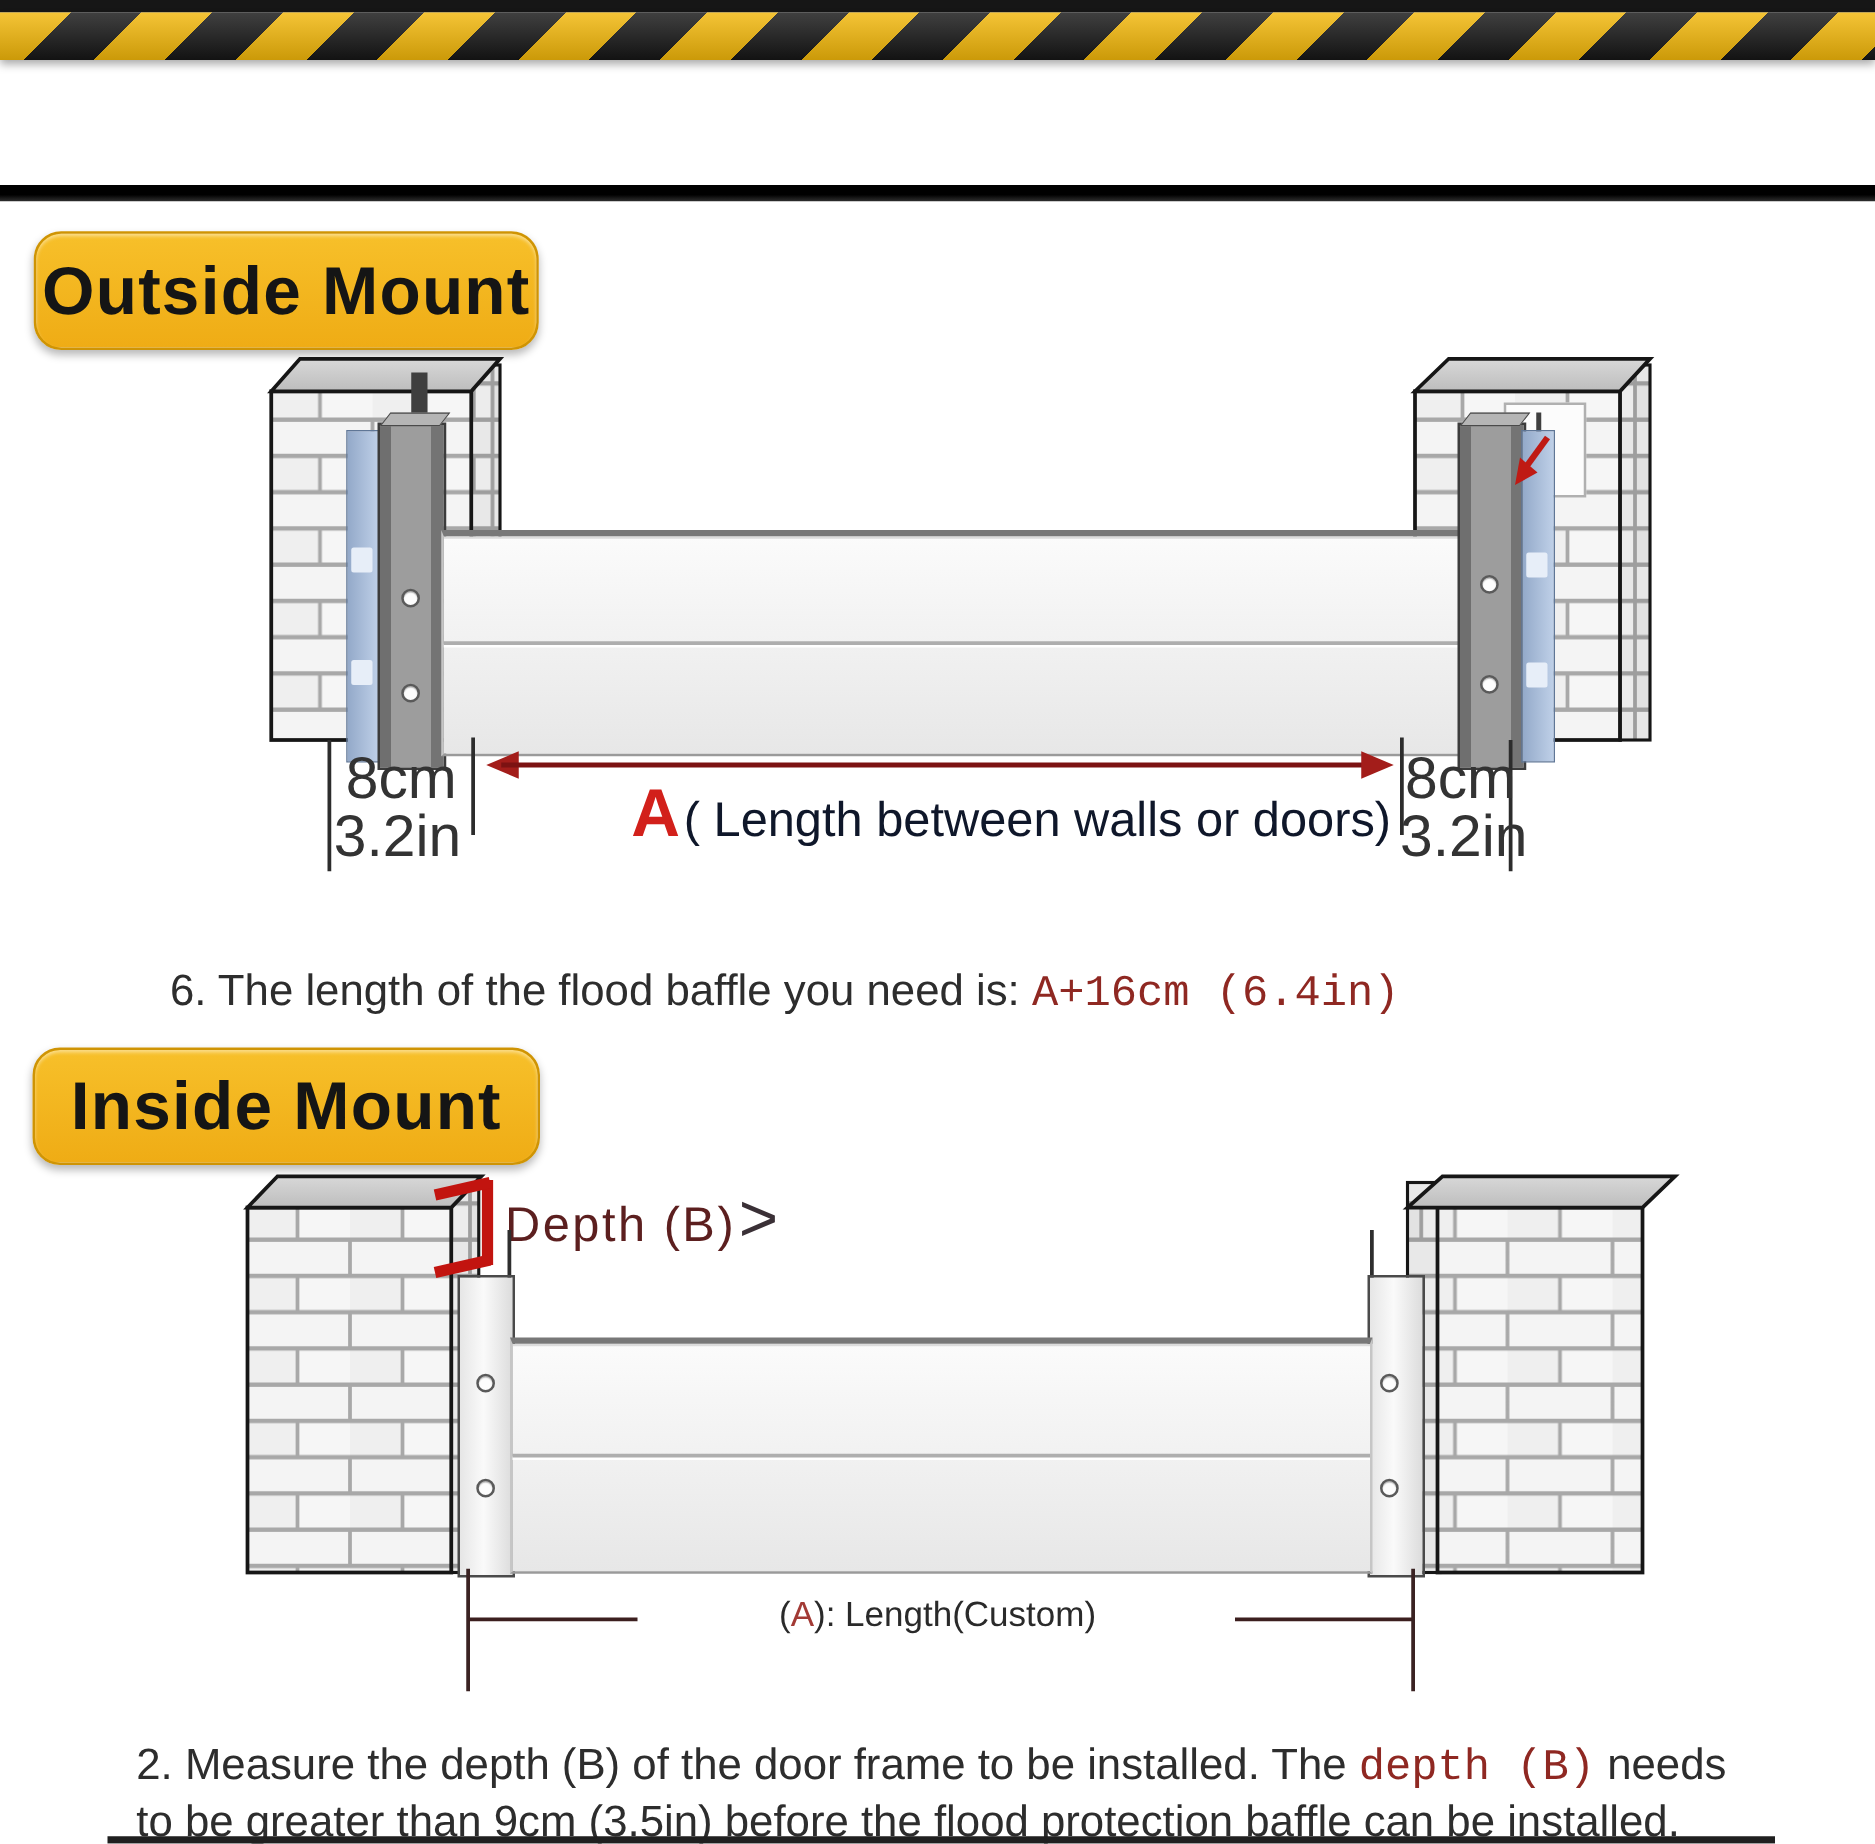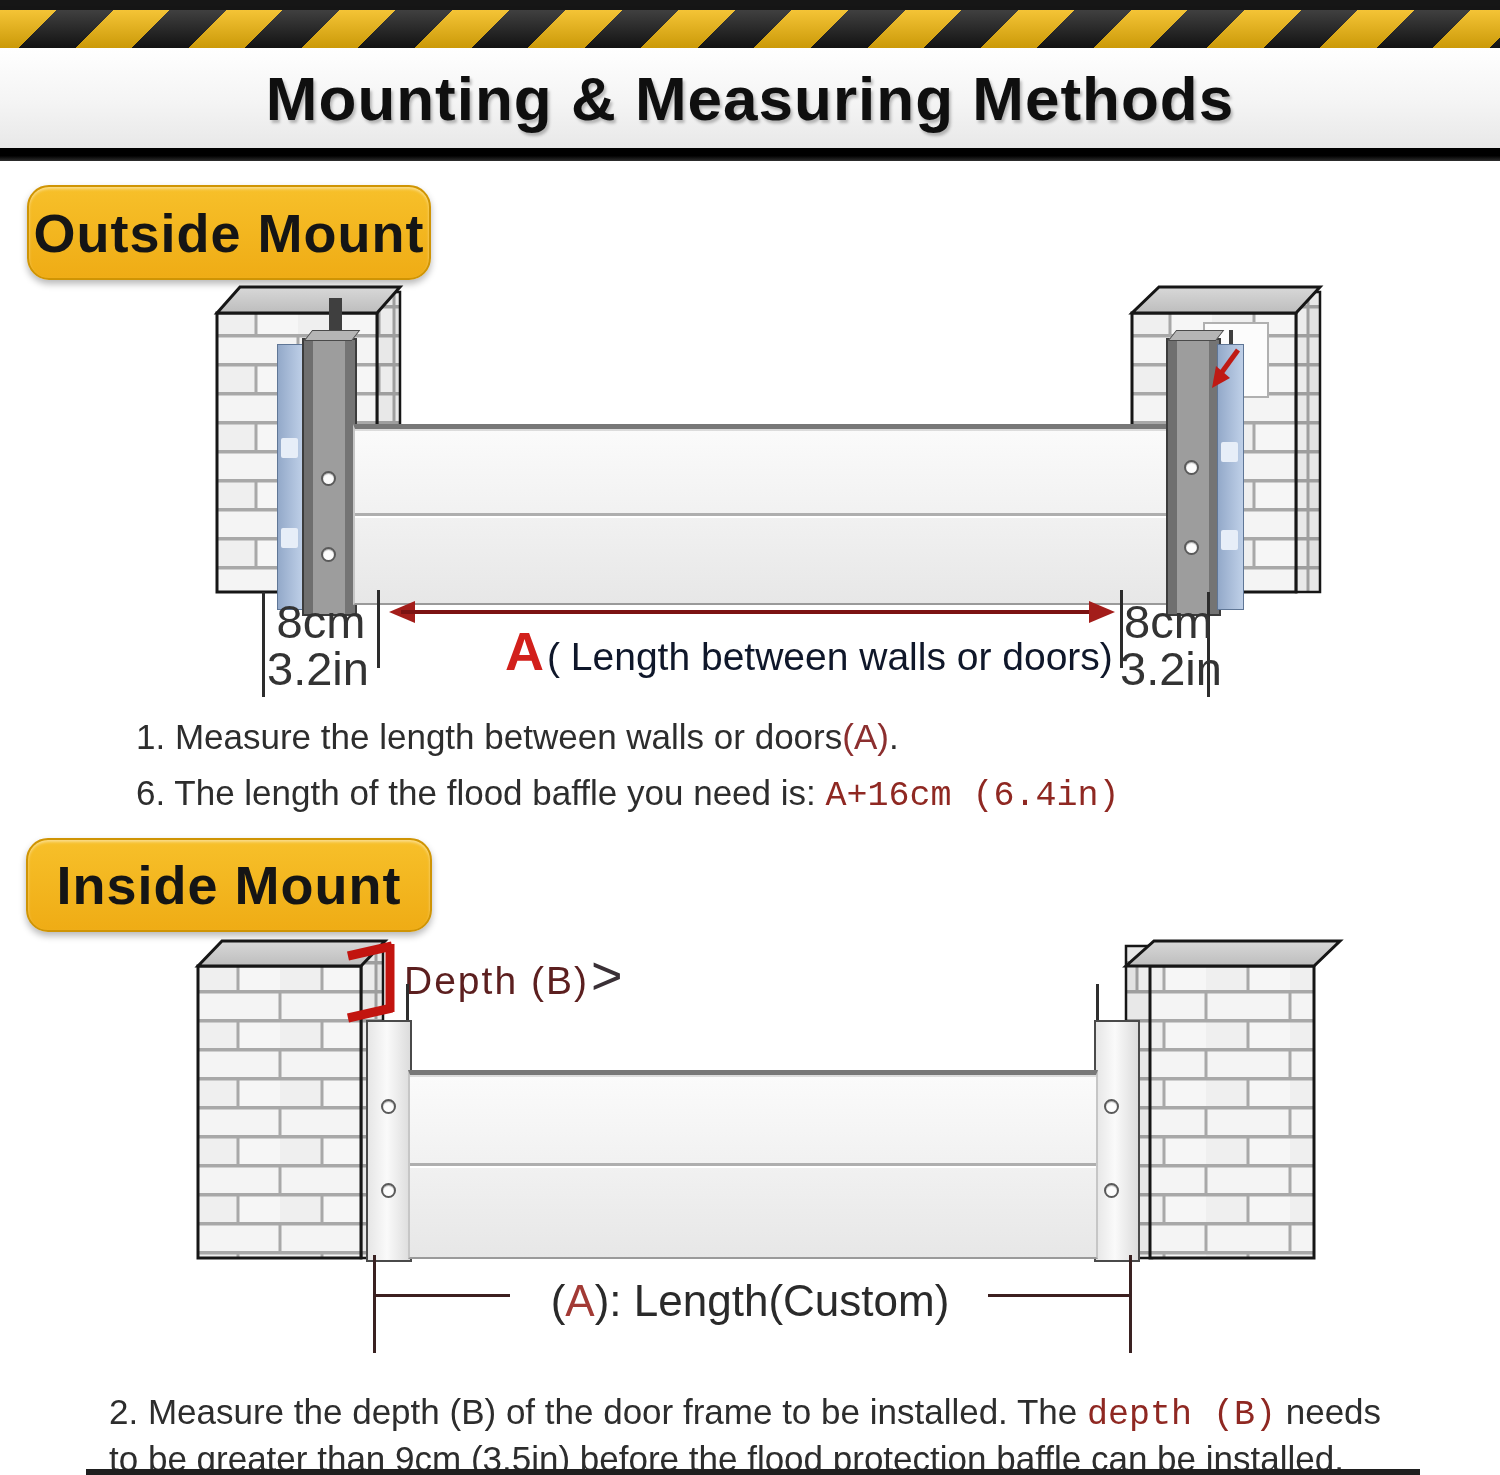--- a/index.html
+++ b/index.html
@@ -71,21 +71,21 @@
 
   .span-label{position:absolute;display:flex;align-items:baseline;white-space:nowrap;}
   .a-red{font-size:54px;font-weight:800;color:var(--bright-red);line-height:1;margin-right:3px;}
   .span-rest{font-size:39px;color:#0f172a;}
 
   .depth-label{position:absolute;display:flex;align-items:baseline;white-space:nowrap;}
   .depth-prefix{font-size:39px;color:var(--dark-maroon);letter-spacing:2px;}
   .depth-gt{font-size:54px;color:#3a3036;margin:0 2px;}
   .depth-value{font-size:49px;color:var(--maroon);letter-spacing:1px;}
 
-  .length-label{position:absolute;font-size:44px;color:#2a2a2a;text-align:center;white-space:nowrap;}
+  .length-label{position:absolute;font-size:28px;color:#2a2a2a;text-align:center;white-space:nowrap;}
   .length-label .a-mid{color:#a23a35;}
 
   
   .step{position:absolute;font-size:35px;color:#2d2d2d;line-height:45px;white-space:nowrap;}
   .maroon{color:var(--maroon);font-family:Liberation Mono, monospace;}
   .maroon-soft{color:#8c2f2f;}
   .step-block{white-space:nowrap;display:block;margin-left:17px;}
 
   .bottom-bar{position:absolute;left:86px;top:1469px;width:1334px;height:6px;background:#1f1f1f;}
 </style>
@@ -110,23 +110,20 @@
       </pattern>
       <linearGradient id="slabG" x1="0" y1="0" x2="0" y2="1">
         <stop offset="0" stop-color="#d8d8d8"></stop>
           <stop offset="1" stop-color="#bdbdbd"></stop>
       </linearGradient>
     </defs>
   </svg>
 
   <div class="hazard-top"></div>
   <div class="hazard"></div>
-  <div class="title-band">
-    <div class="page-title">Mounting &amp; Measuring Methods</div>
-  </div>
   <div class="title-underbar"></div>
 
   <div class="badge badge-outside">
     <span>Outside Mount</span>
   </div>
 
   <svg class="psvg" style="left:214px;top:278px" width="190" height="320" viewBox="0 0 190 320">
     <rect class="brick-side" x="163" y="14" width="23" height="300" fill="url(#brickS)"></rect>
     <rect class="brick-front" x="3" y="35" width="160" height="279" fill="url(#brickF)"></rect>
     <polygon class="slab" points="3,35 163,35 186,9 26,9"></polygon>
@@ -184,23 +181,20 @@
     <div class="head w"></div>
       <div class="line"></div>
       <div class="head e"></div>
   </div>
 
   <div class="span-label" style="left:505px;top:624px">
     <span class="a-red">A</span>
     <span class="span-rest">( Length between walls or doors)</span>
   </div>
 
-  <div class="step" style="left:136px;top:714px">
-    <span>1. Measure the length between walls or doors</span><span class="maroon-soft">(A)</span><span>.</span>
-  </div>
   <div class="step" style="left:136px;top:770px">
     <span>6. The length of the flood baffle you need is: </span><span class="maroon">A+16cm (6.4in)</span>
   </div>
 
   <div class="badge badge-inside">
     <span>Inside Mount</span>
   </div>
 
   <svg class="psvg" style="left:196px;top:934px" width="192" height="326" viewBox="0 0 192 326">
     <rect class="brick-side" x="165" y="12" width="22" height="312" fill="url(#brickS)"></rect>

